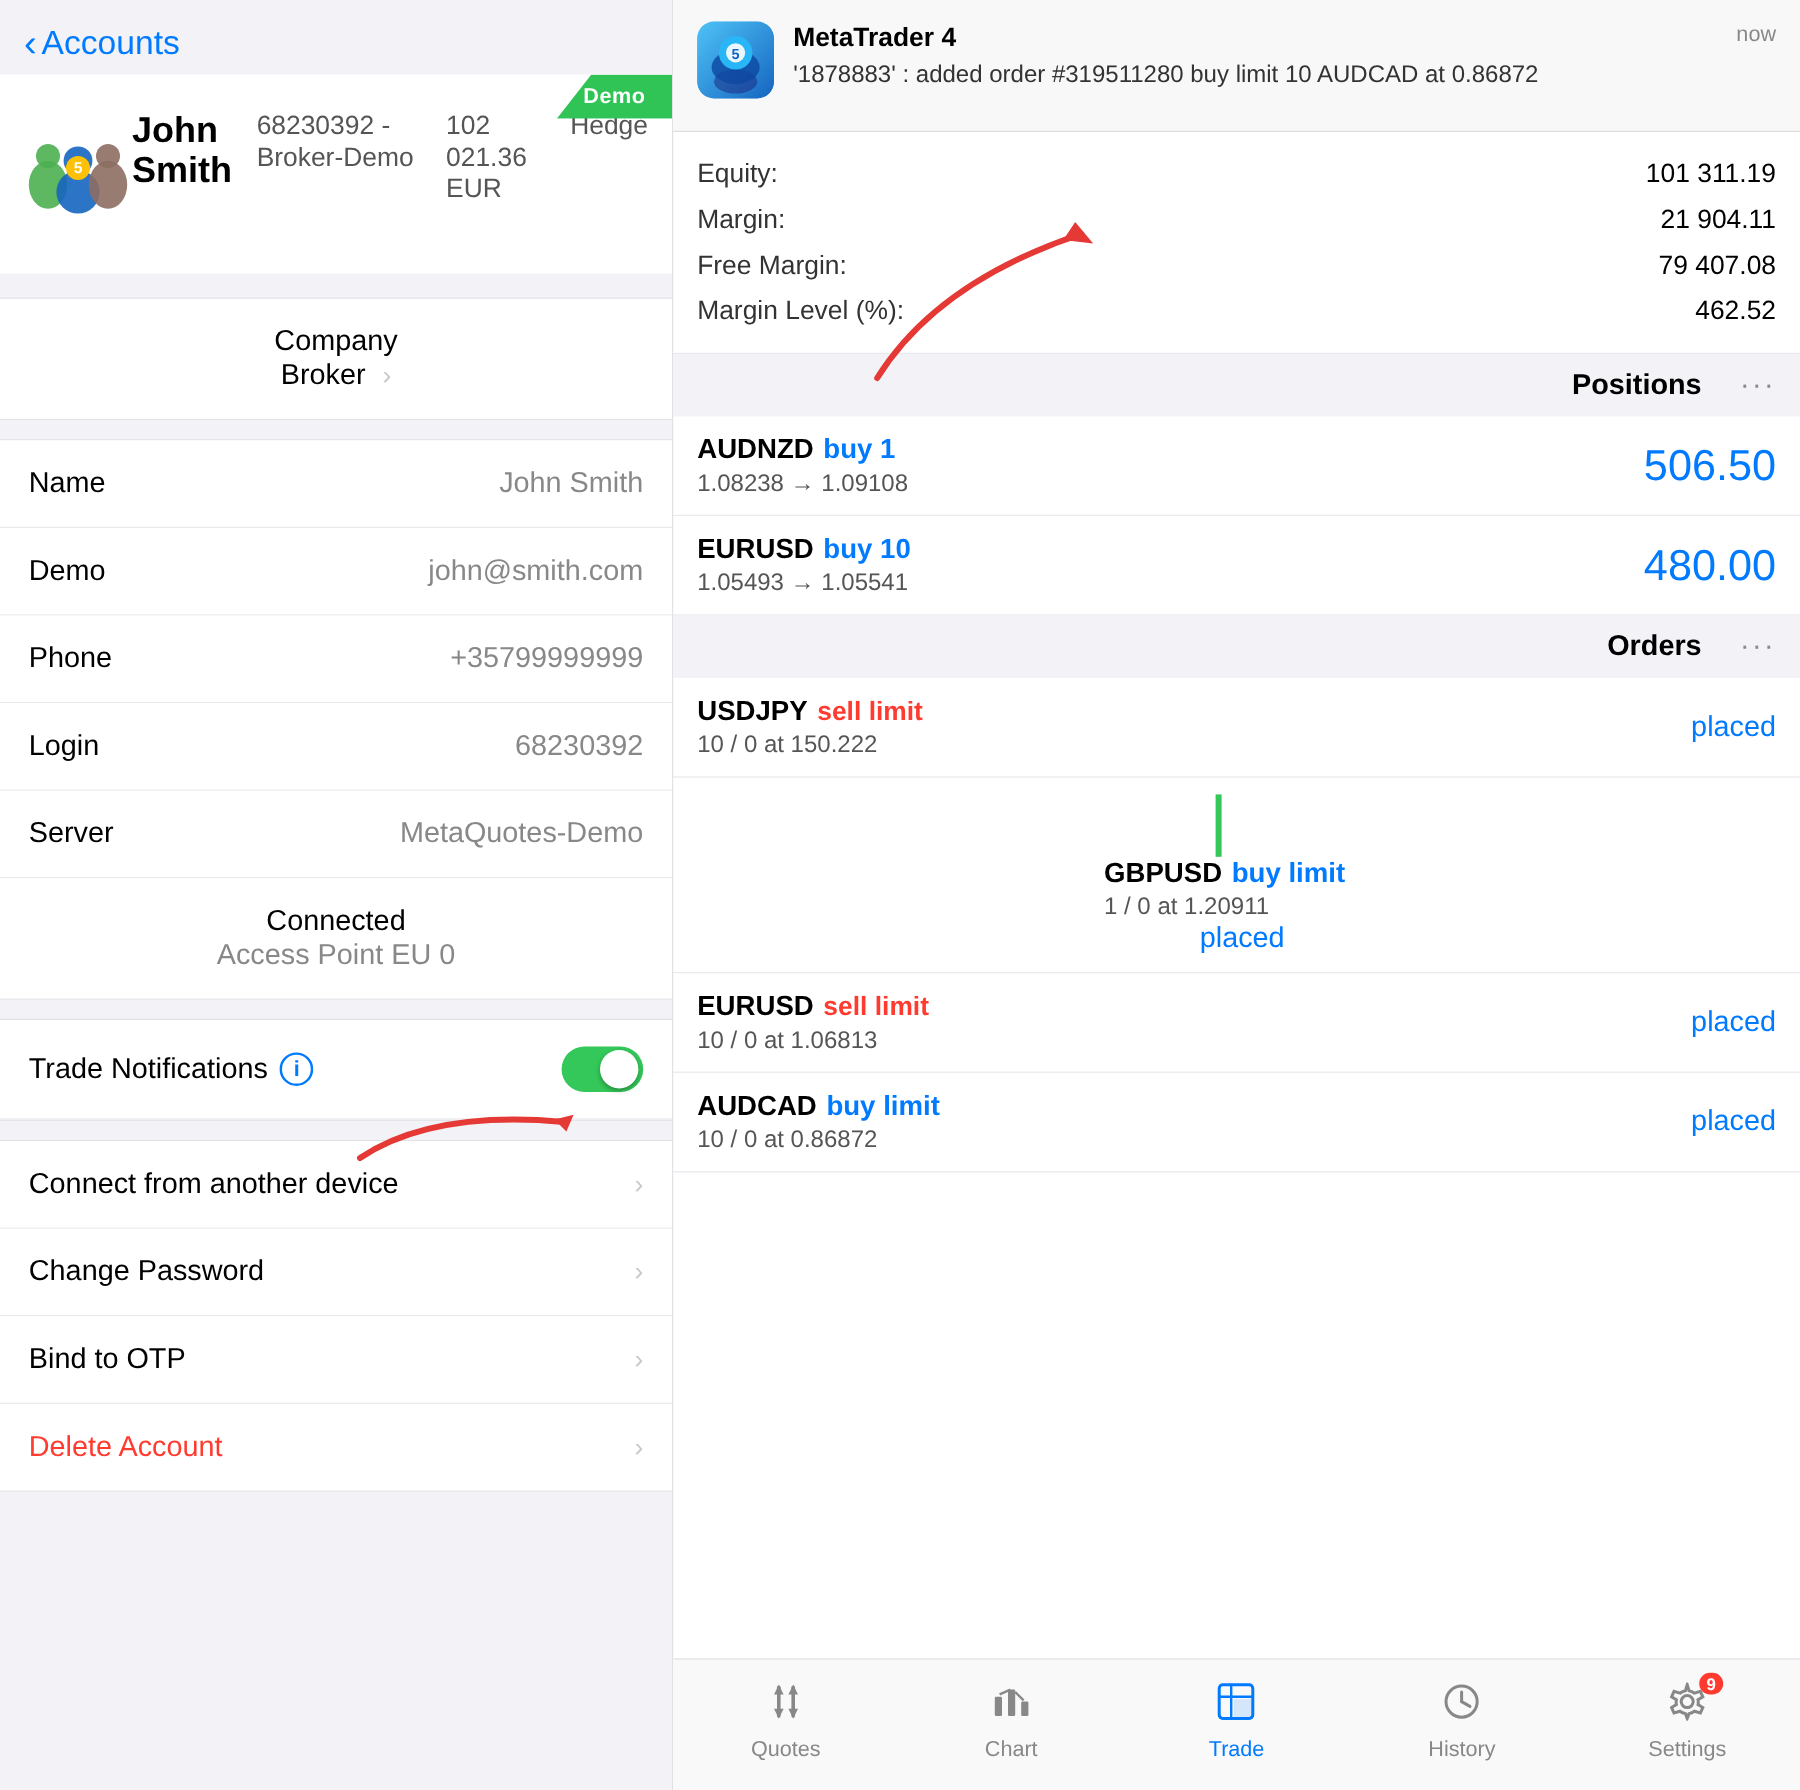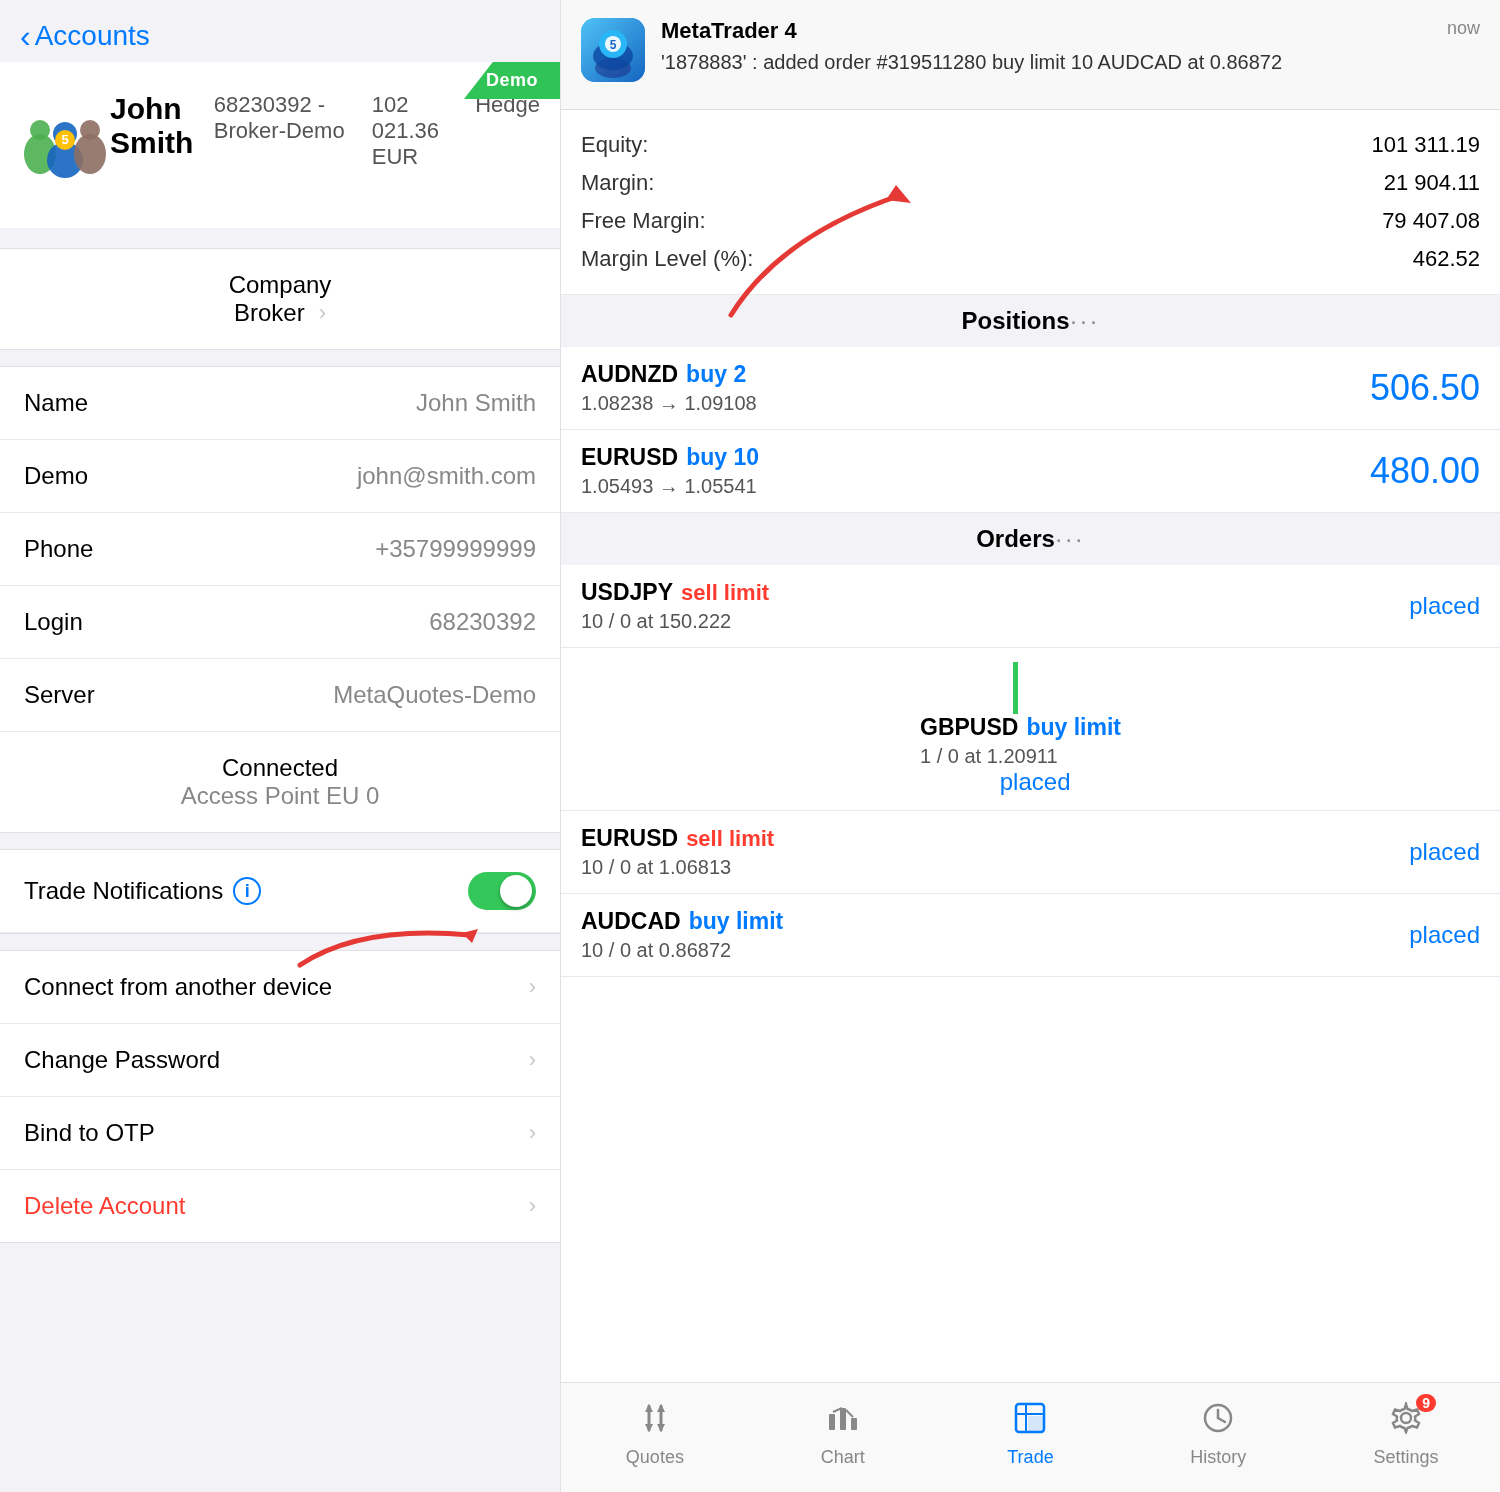--- a/index.html
+++ b/index.html
@@ -273,22 +273,23 @@
       font-size: 22px;
     }
     .summary-label { color: #333; }
     .summary-value { color: #000; font-weight: 400; font-size: 22px; }
 
     
     .section-header {
       background: #f2f2f7;
       padding: 12px 20px;
       display: flex;
-      justify-content: center;
-      align-items: center;
+      justify-content: flex-end;
+      align-items: center;
+      gap: 32px;
     }
     .section-title {
       font-size: 24px;
       font-weight: 700;
       color: #000;
     }
     .section-more {
       color: #888;
       font-size: 24px;
       letter-spacing: 2px;
@@ -548,21 +549,21 @@
 
   <div class="section-header">
     <span class="section-title">Positions</span>
     <span class="section-more">···</span>
   </div>
 
   <div class="trade-item">
     <div class="trade-left">
       <div class="trade-pair-line">
         <span>AUDNZD</span>
-        <span class="buy-badge">buy 2</span>
+        <span class="buy-badge">buy 1</span>
       </div>
       <div class="trade-prices">1.08238 → 1.09108</div>
     </div>
     <div class="trade-profit">506.50</div>
   </div>
 
   <div class="trade-item">
     <div class="trade-left">
       <div class="trade-pair-line">
         <span>EURUSD</span>

